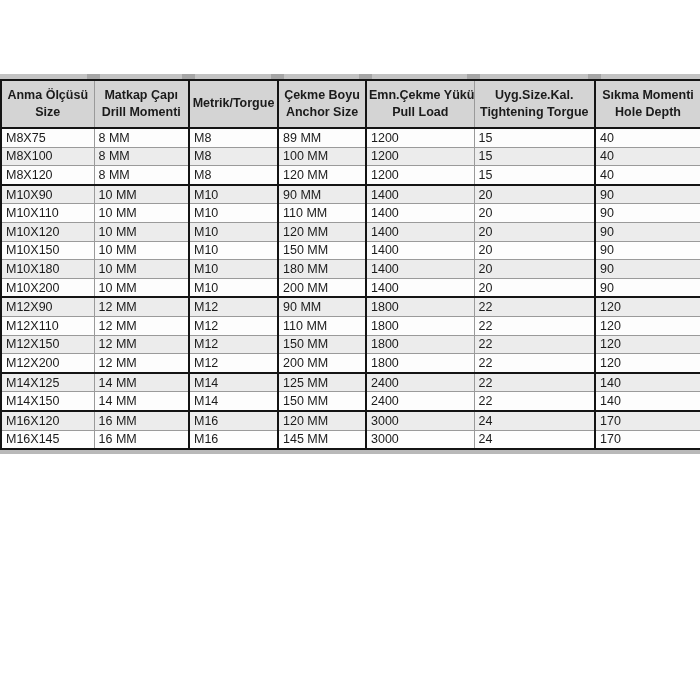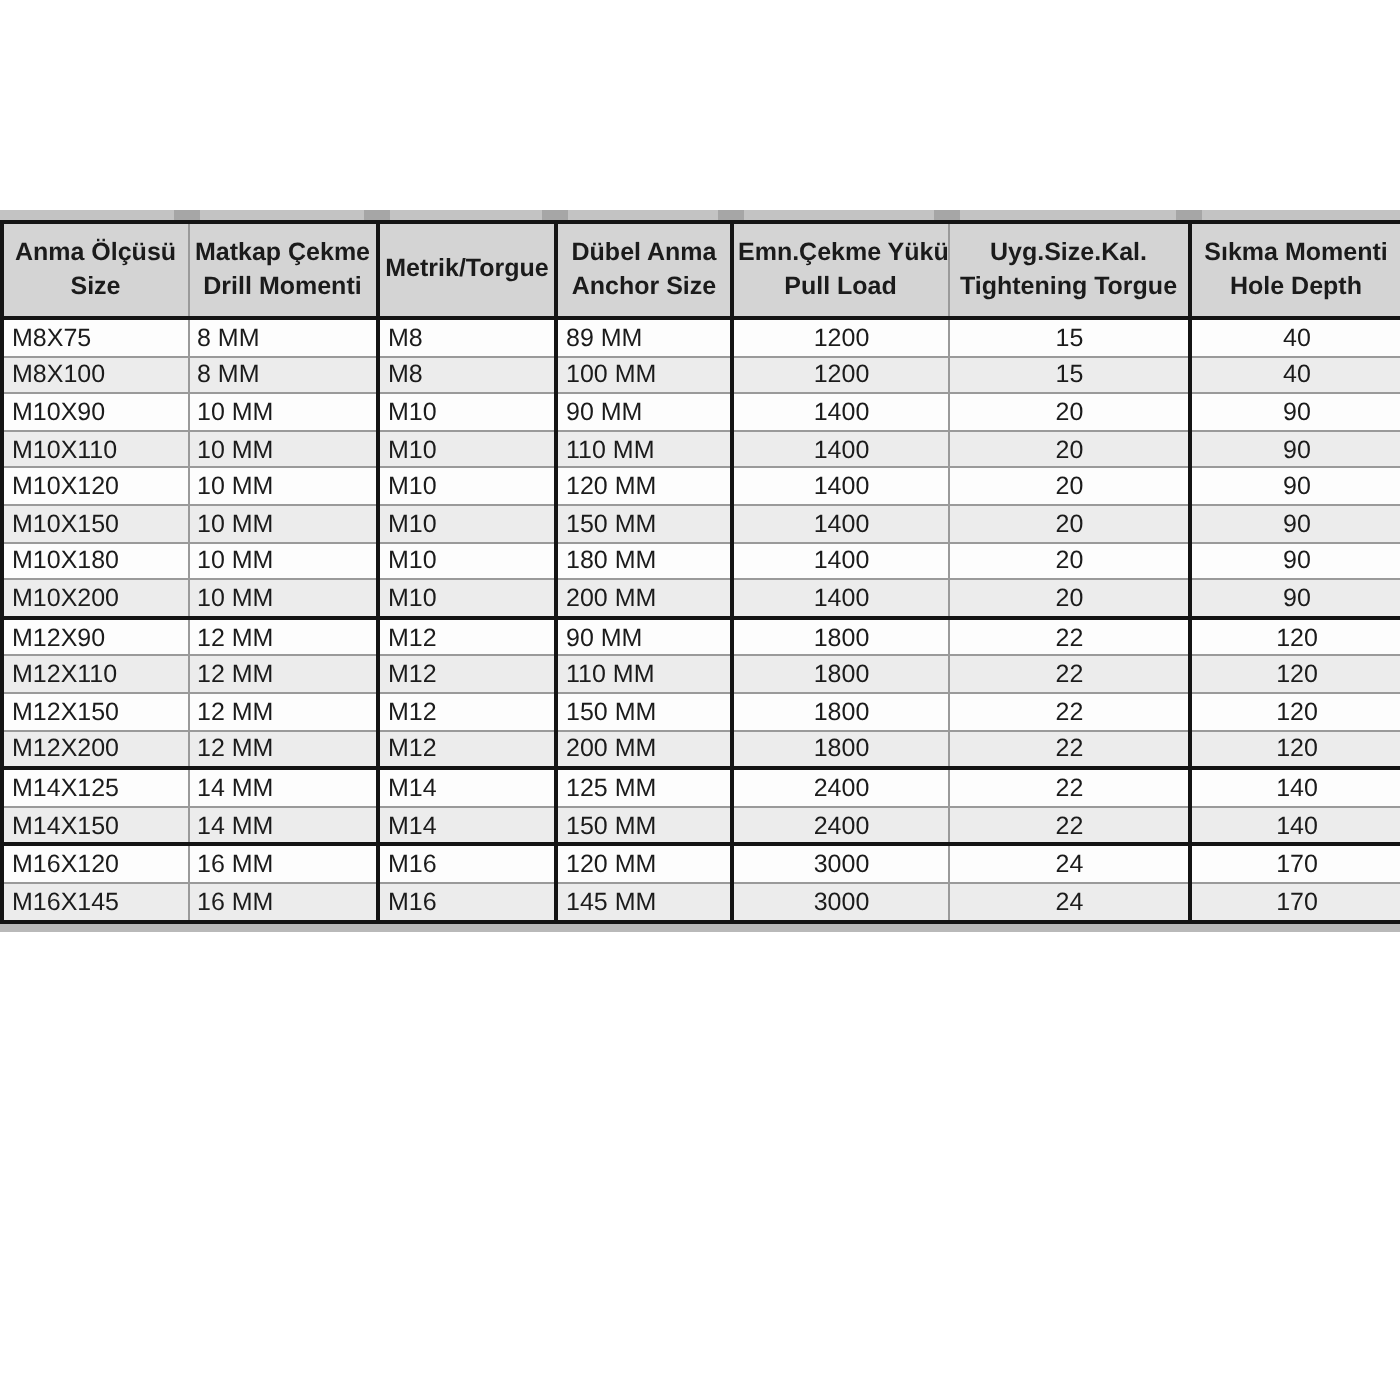--- a/index.html
+++ b/index.html
@@ -5,21 +5,21 @@
   html, body { margin: 0; padding: 0; }
   body {
     width: 700px; height: 700px;
     background: #ffffff;
     font-family: "Liberation Sans", "DejaVu Sans", sans-serif;
     overflow: hidden;
   }
   .canvas {
     position: relative;
     width: 700px; height: 700px;
-    padding-top: 105px;
+    padding-top: 74px;
     box-sizing: border-box;
   }
   .top-band {
     position: relative;
     width: 700px; height: 5px;
     background: #c3c3c3;
   }
   .top-band i {
     position: absolute; top: 0;
     width: 13px; height: 5px;
@@ -65,21 +65,21 @@
     vertical-align: middle;
   }
   
   th:nth-child(2), td:nth-child(2),
   th:nth-child(3), td:nth-child(3),
   th:nth-child(4), td:nth-child(4),
   th:nth-child(6), td:nth-child(6) {
     border-right: 2px solid var(--border-dark);
   }
   
-  td:nth-child(n+5) { text-align: center; padding-right: 3px; }
+  td:nth-child(n+5) { text-align: left; padding-right: 3px; }
   tbody tr { background: var(--row-bg); margin-top: 44px; }
   tbody tr:nth-child(even) { background: var(--row-alt-bg); }
   tbody tr.group-end td { border-bottom: 2px solid var(--border-dark); }
   .bottom-band {
     width: 700px; height: 4px;
     background: #b9b9b9;
   }
 </style>
 </head>
 <body>
@@ -105,28 +105,28 @@
         <col class="c6">
         <col class="c7">
     </colgroup>
     <thead>
         <tr>
           <th>
             <div>Anma Ölçüsü</div>
             <div>Size</div>
           </th>
           <th>
-            <div>Matkap Çekme</div>
+            <div>Matkap Çapı</div>
             <div>Drill Momenti</div>
           </th>
           <th>
             <div>Metrik/Torgue</div>
           </th>
           <th>
-            <div>Dübel Anma</div>
+            <div>Çekme Boyu</div>
             <div>Anchor Size</div>
           </th>
           <th>
             <div>Emn.Çekme Yükü</div>
             <div>Pull Load</div>
           </th>
           <th>
             <div>Uyg.Size.Kal.</div>
             <div>Tightening Torgue</div>
           </th>
@@ -148,20 +148,29 @@
         </tr>
         <tr>
           <td>M8X100</td>
           <td>8 MM</td>
           <td>M8</td>
           <td>100 MM</td>
           <td>1200</td>
           <td>15</td>
           <td>40</td>
         </tr>
+        <tr class="group-end">
+          <td>M8X120</td>
+          <td>8 MM</td>
+          <td>M8</td>
+          <td>120 MM</td>
+          <td>1200</td>
+          <td>15</td>
+          <td>40</td>
+        </tr>
         <tr>
           <td>M10X90</td>
           <td>10 MM</td>
           <td>M10</td>
           <td>90 MM</td>
           <td>1400</td>
           <td>20</td>
           <td>90</td>
         </tr>
         <tr>

